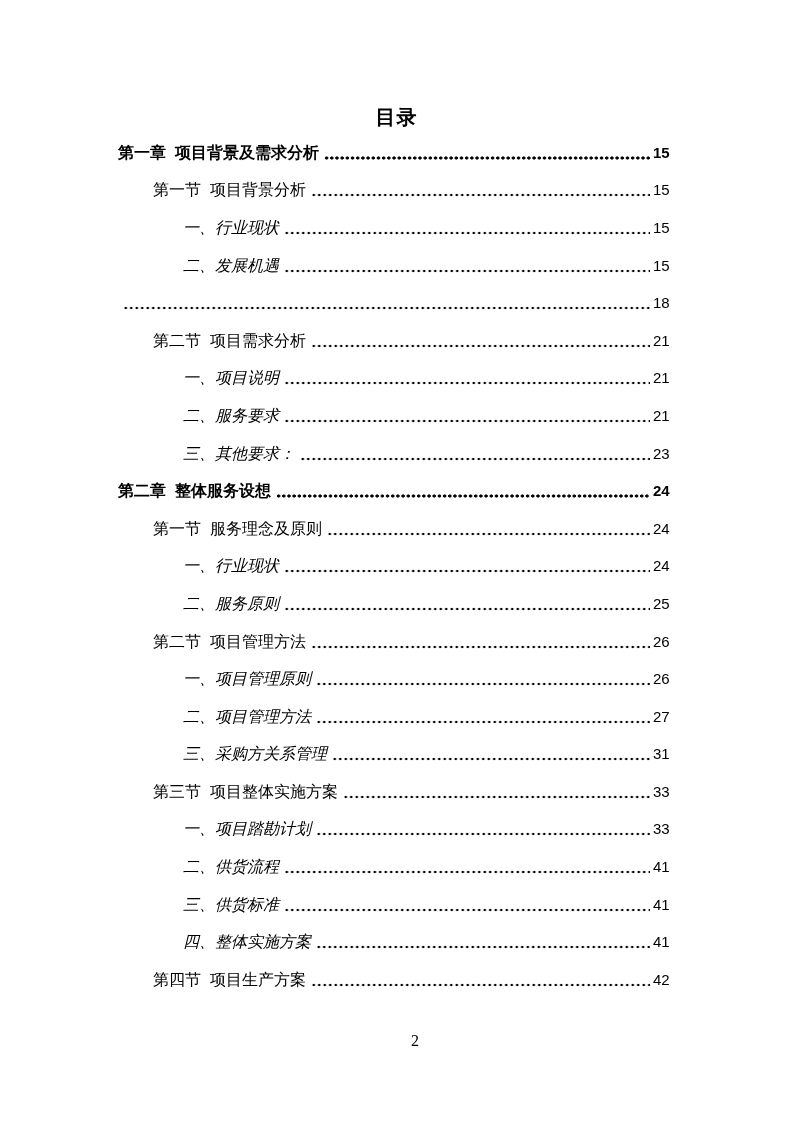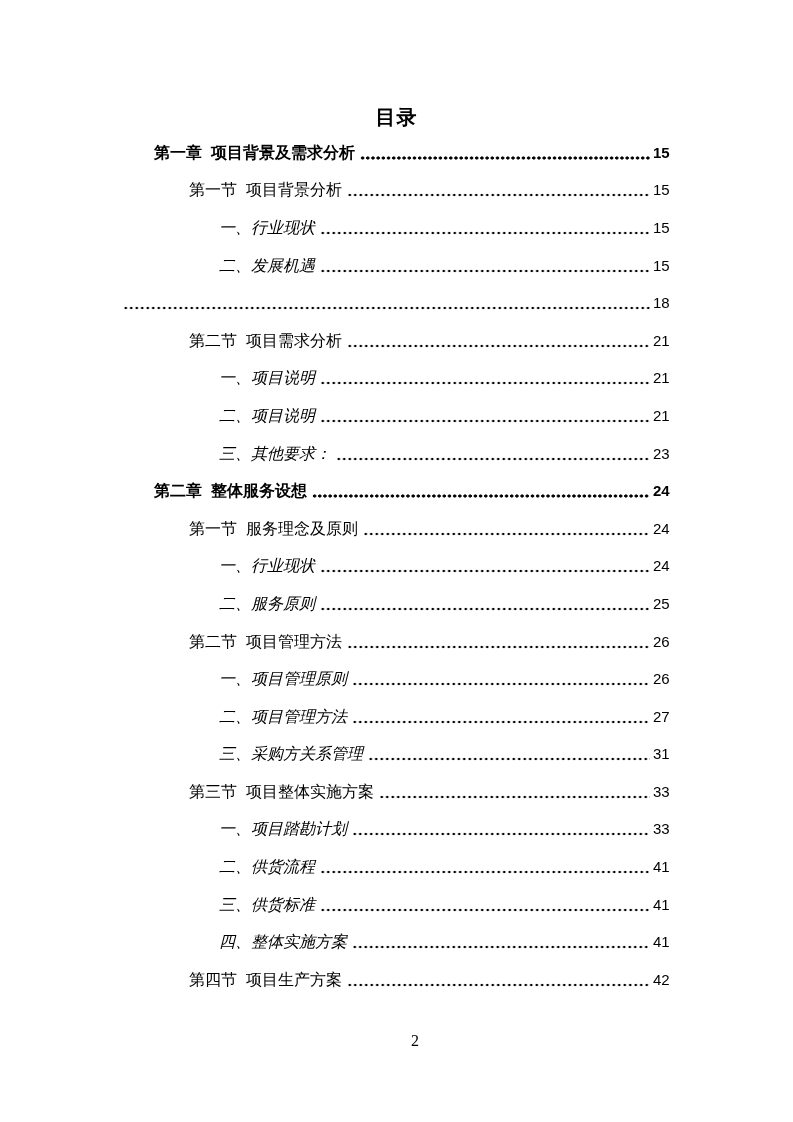--- a/index.html
+++ b/index.html
@@ -40,21 +40,20 @@
   .toc-row {
     height: 37.6px;
     display: flex;
     align-items: center;
     font-size: 16px;
     line-height: 20px;
   }
   .toc-label {
     white-space: nowrap;
     word-spacing: 5px;
-    margin-left: 36px;
   }
   .toc-row.level-chapter {
     font-weight: 700;
   }
   .toc-row.level-section .toc-label {
     padding-left: 35px;
   }
   .toc-row.level-item .toc-label {
     padding-left: 65px;
     font-style: italic;
@@ -133,21 +132,21 @@
     <span class="toc-page">21</span>
   </div>
 
   <div class="toc-row level-item">
     <span class="toc-label">一、项目说明</span>
     <span class="toc-dots"></span>
     <span class="toc-page">21</span>
   </div>
 
   <div class="toc-row level-item">
-    <span class="toc-label">二、项目说明</span>
+    <span class="toc-label">二、服务要求</span>
     <span class="toc-dots"></span>
     <span class="toc-page">21</span>
   </div>
 
   <div class="toc-row level-item">
     <span class="toc-label">三、其他要求：</span>
     <span class="toc-dots"></span>
     <span class="toc-page">23</span>
   </div>
 

